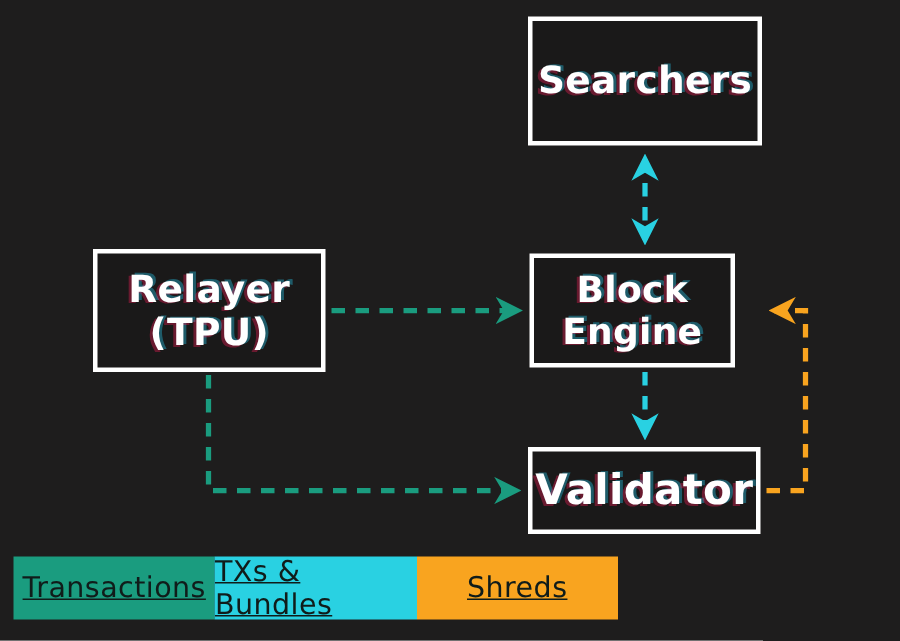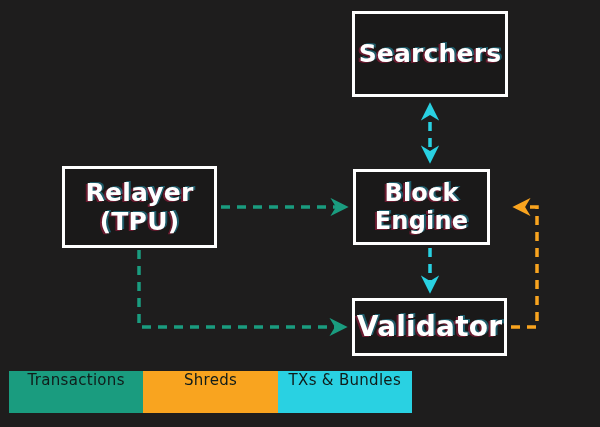--- a/index.html
+++ b/index.html
@@ -55,25 +55,26 @@
     position: absolute;
     left: 9px;
     top: 371px;
     width: 403px;
     height: 42px;
     display: flex;
   }
   .legend-item {
     flex: 1 1 0;
     display: flex;
-    align-items: flex-start;
+    align-items: center;
     justify-content: center;
     color: #101c1a;
-    font-size: 15px;
+    font-size: 19px;
     letter-spacing: 0.3px;
+    text-decoration: underline;
   }
 </style>
 </head>
 <body>
 
 <div class="stage" style="background-color: rgb(30, 29, 29); padding-left: 44px;">
 
   <svg class="arrows" viewBox="0 0 600 427" xmlns="http://www.w3.org/2000/svg">
     <defs>
       <marker id="head-teal" viewBox="0 0 10 10" refX="8" refY="5" markerWidth="5.2" markerHeight="5.2" orient="auto-start-reverse">
@@ -111,21 +112,21 @@
   </div>
 
   <div class="node node-validator">
     <span>Validator</span>
   </div>
 
   <div class="legend">
     <div class="legend-item" style="background-color: rgb(26, 156, 127);">
       <span>Transactions</span>
     </div>
+    <div class="legend-item" style="background-color: rgb(41, 209, 226);">
+      <span>TXs &amp; Bundles</span>
+    </div>
     <div class="legend-item" style="background-color: rgb(249, 164, 31);">
       <span>Shreds</span>
-    </div>
-    <div class="legend-item" style="background-color: rgb(41, 209, 226);">
-      <span>TXs &amp; Bundles</span>
     </div>
   </div>
 
 </div>
 
 </body></html>

